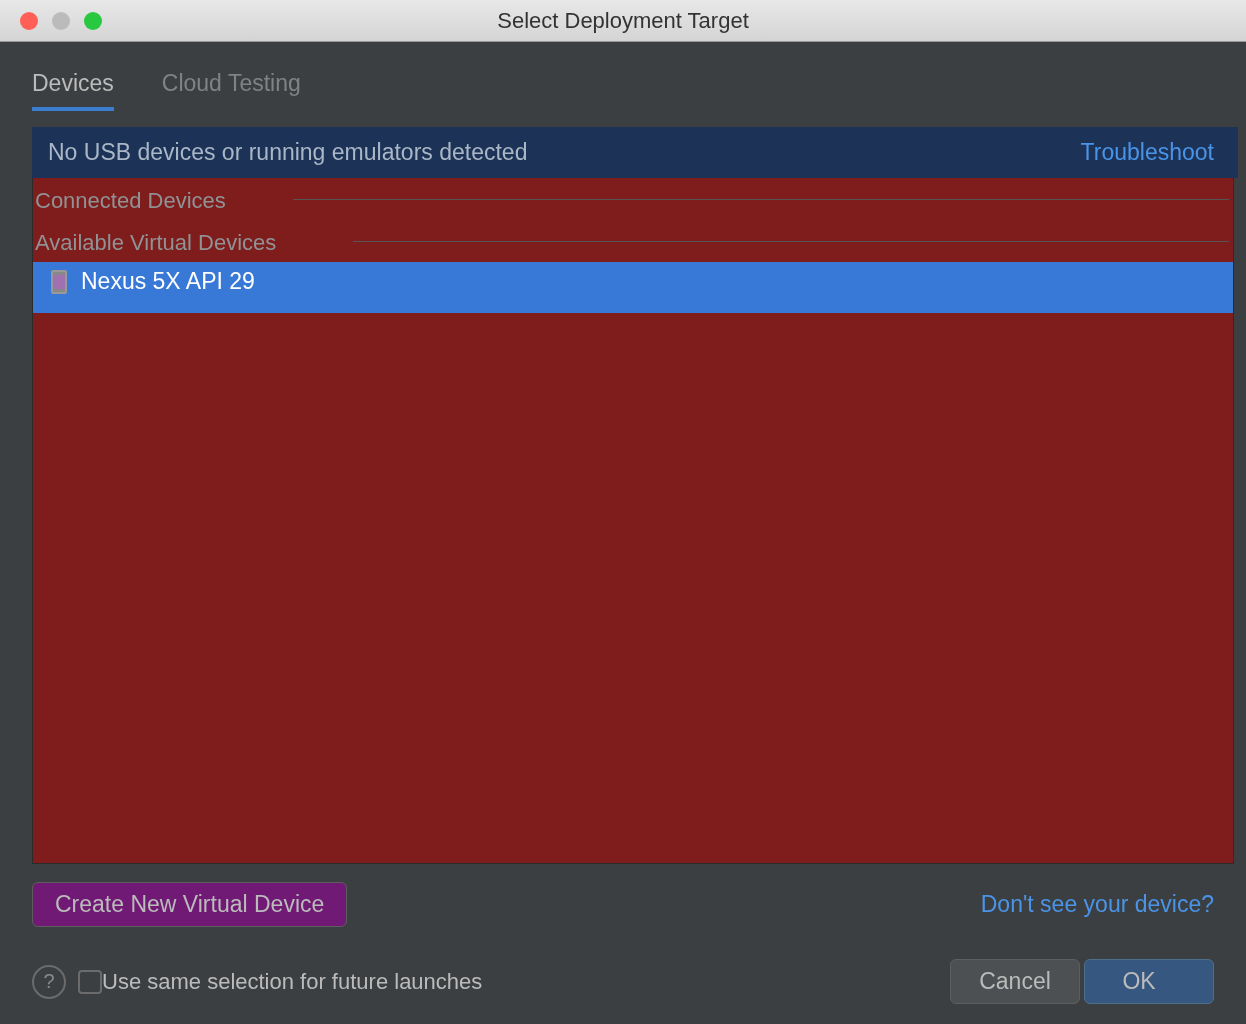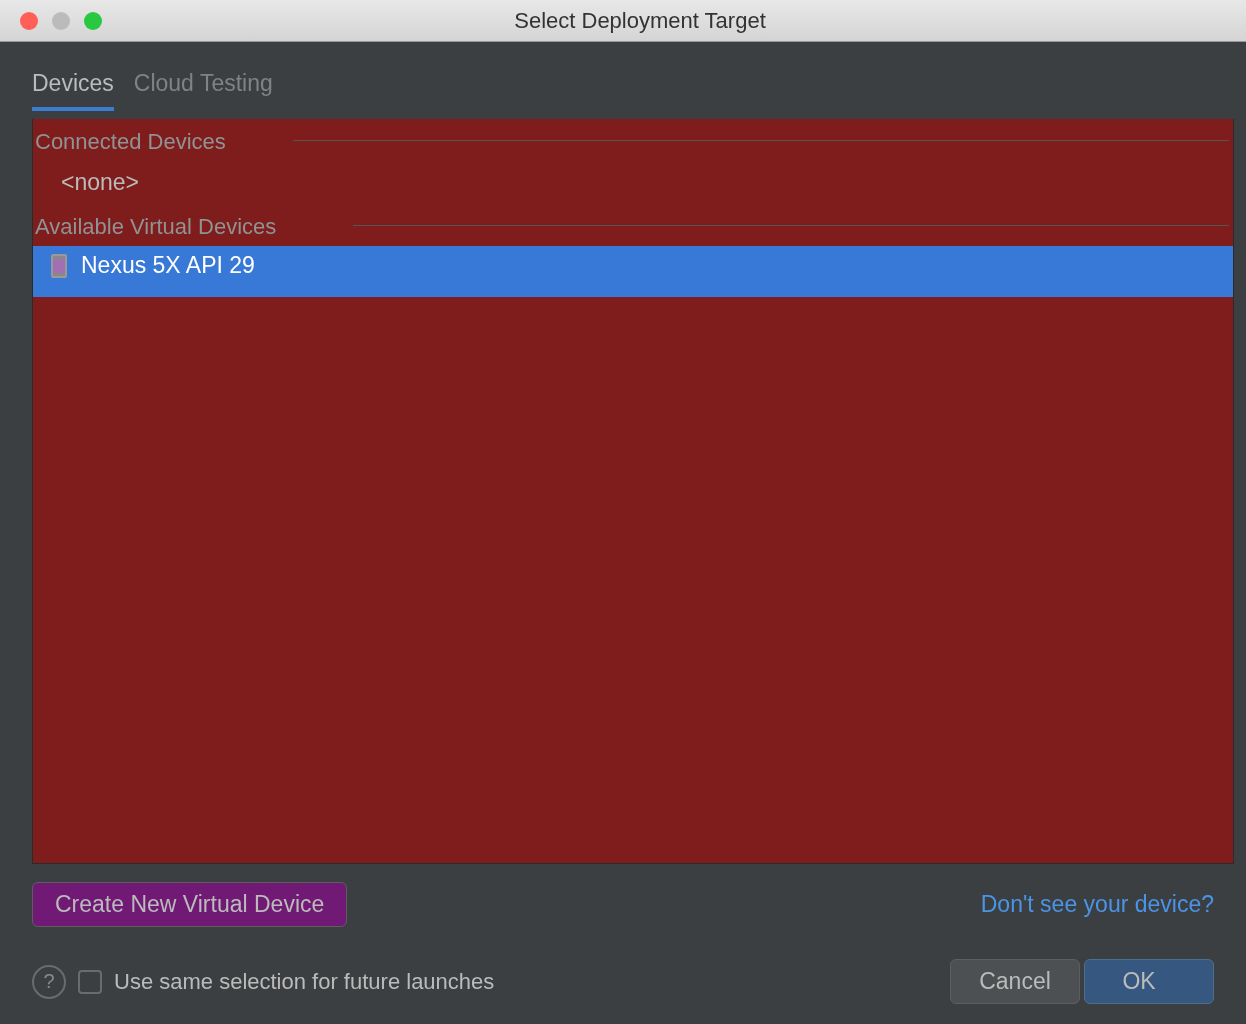--- a/index.html
+++ b/index.html
@@ -49,34 +49,33 @@
     .traffic-light.yellow { background: #bbb; }
     .traffic-light.green { background: #28c840; }
     
     .window-title {
       position: absolute;
       left: 50%;
       transform: translateX(-50%);
       font-size: 22px;
       color: #333;
       font-weight: 400;
-      margin-left: 17px;
     }
     
     .content {
       flex: 1;
       background: #3c3f41;
       display: flex;
       flex-direction: column;
     }
     
     .tabs {
       display: flex;
-      padding: 28px 0 8px 32px;
-      gap: 20px;
+      padding: 28px 0 16px 32px;
+      gap: 48px;
       border-radius: 8px;
     }
     
     .tab {
       font-size: 23px;
       color: #808285;
       padding-bottom: 14px;
       cursor: pointer;
       position: relative;
     }
@@ -227,21 +226,21 @@
       font-size: 20px;
       cursor: pointer;
       display: flex;
       align-items: center;
       justify-content: center;
     }
     
     .checkbox-container {
       display: flex;
       align-items: center;
-      gap: 12px;
+      gap: 0;
     }
     
     .checkbox {
       width: 24px;
       height: 24px;
       border: 2px solid #6b6b6b;
       border-radius: 4px;
       background: transparent;
       cursor: pointer;
     }
@@ -292,25 +291,28 @@
     <div class="window-title">Select Deployment Target</div>
   </div>
 
   <div class="content">
 
     <div class="tabs">
       <div class="tab active">Devices</div>
       <div class="tab">Cloud Testing</div>
     </div>
 
+    <div class="status-bar">
+      <span class="status-message">No USB devices or running emulators detected</span>
+      <span class="troubleshoot-link">Troubleshoot</span>
+    </div>
 
     <div class="device-panel">
 
       <div class="section-header connected">Connected Devices</div>
-      <div class="none-text">&lt;none&gt;</div>
 
       <div class="section-header available">Available Virtual Devices</div>
 
       <div class="device-item">
         <div class="device-icon"></div>
         <span class="device-name">Nexus 5X API 29</span>
       </div>
 
     </div>
 

